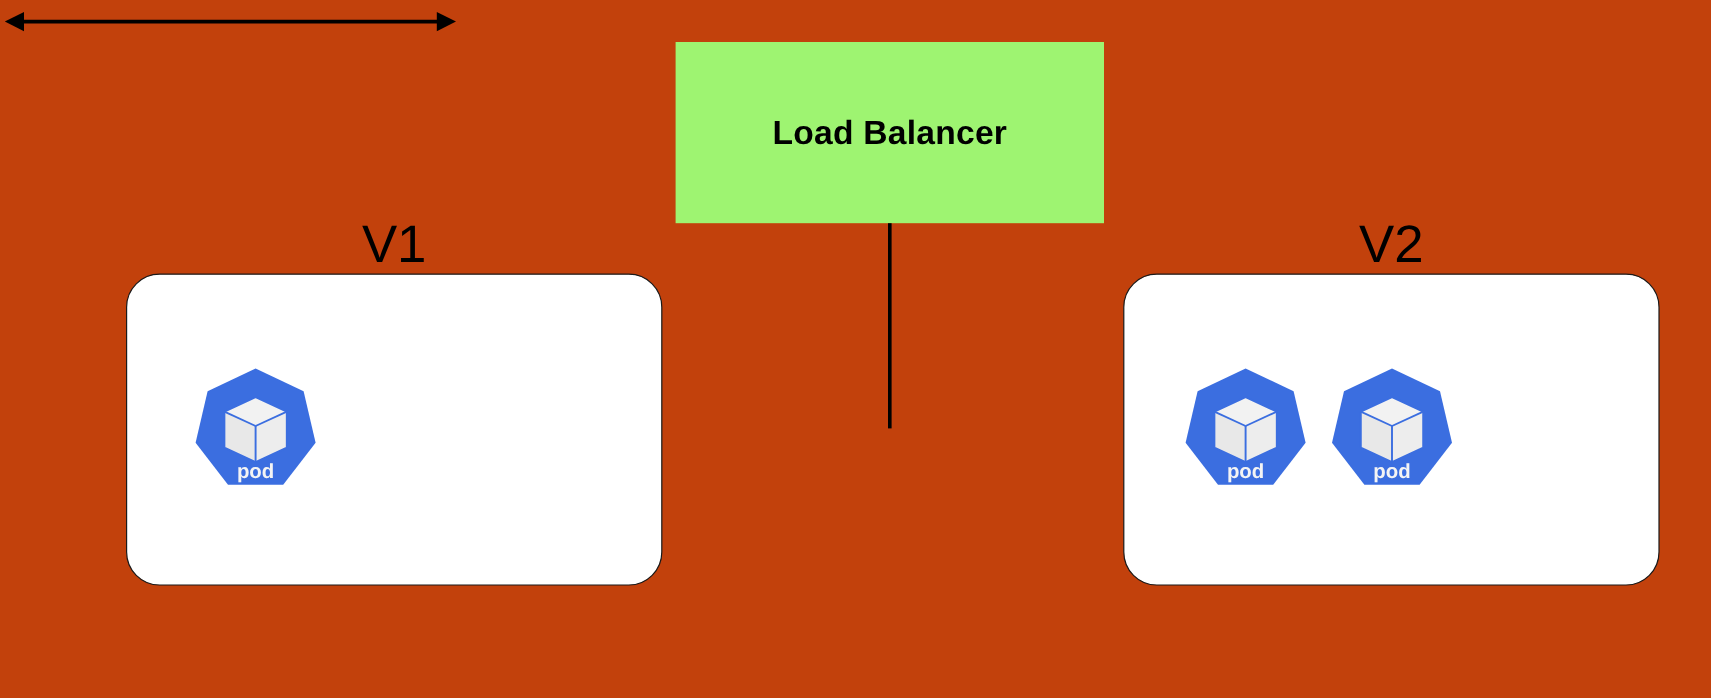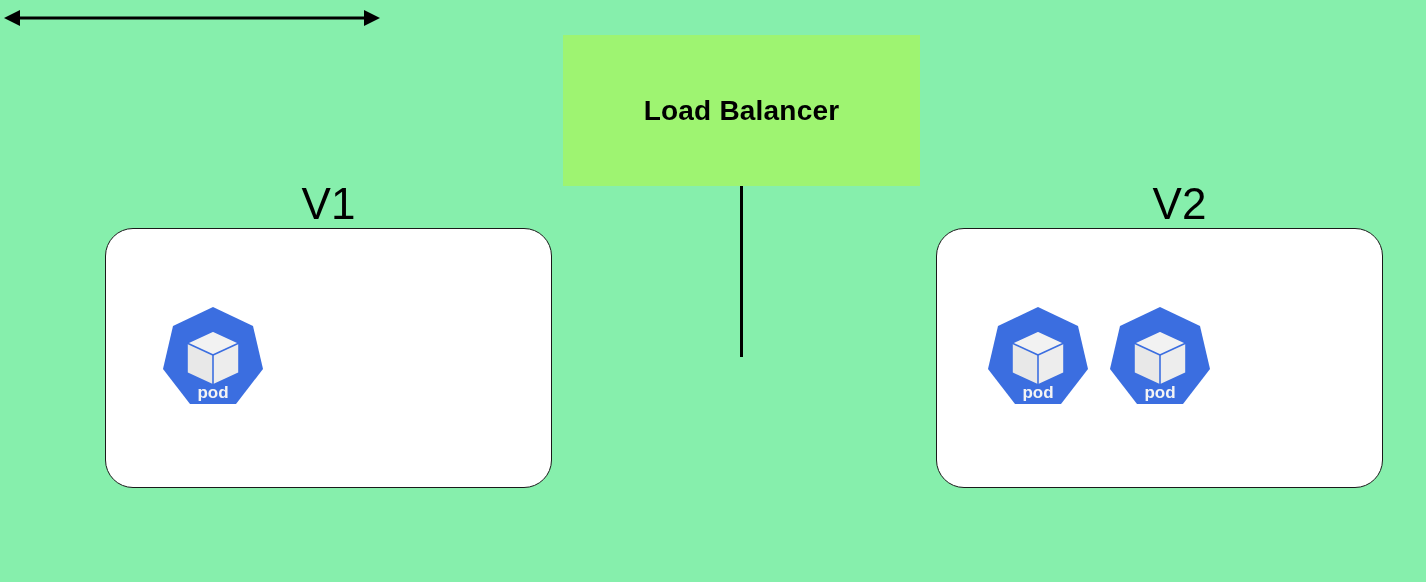--- a/index.html
+++ b/index.html
@@ -9,21 +9,21 @@
     background: #ffffff;
   }
   body {
     font-family: "Liberation Sans", sans-serif;
     -webkit-font-smoothing: antialiased;
   }
   #canvas {
     position: relative;
     width: 1426px;
     height: 582px;
-    background: #86efac;
+    background: #c2410c;
     overflow: hidden;
   }
 
   
   .lb-box {
     position: absolute;
     left: 563px;
     top: 35px;
     width: 357px;
     height: 151px;
@@ -68,21 +68,21 @@
     top: 182px;
     width: 447px;
     text-align: center;
     font-size: 44px;
     font-weight: 400;
     color: #000000;
     line-height: 1;
     user-select: none;
   }
   #title-v1 { left: 105px; }
-  #title-v2 { left: 956px; }
+  #title-v2 { left: 936px; }
 
   
   .pod {
     position: absolute;
     width: 104px;
     height: 104px;
     font-weight: bold;
   }
   #pod-v1-1 { left: 161px; top: 305px; }
   #pod-v2-1 { left: 986px; top: 305px; }

